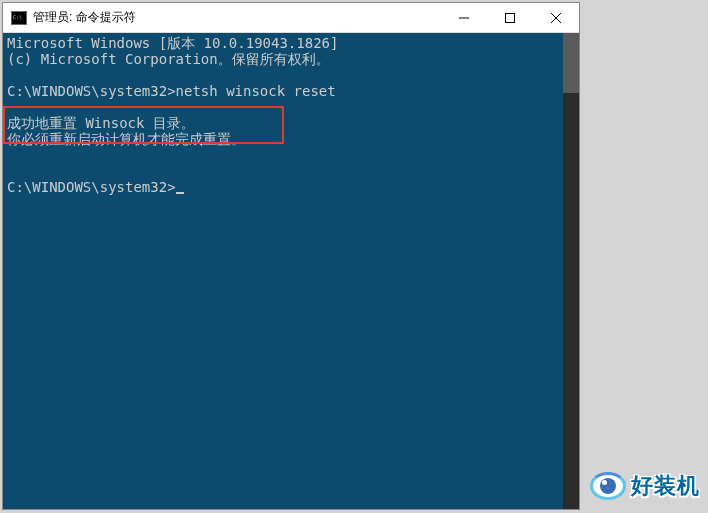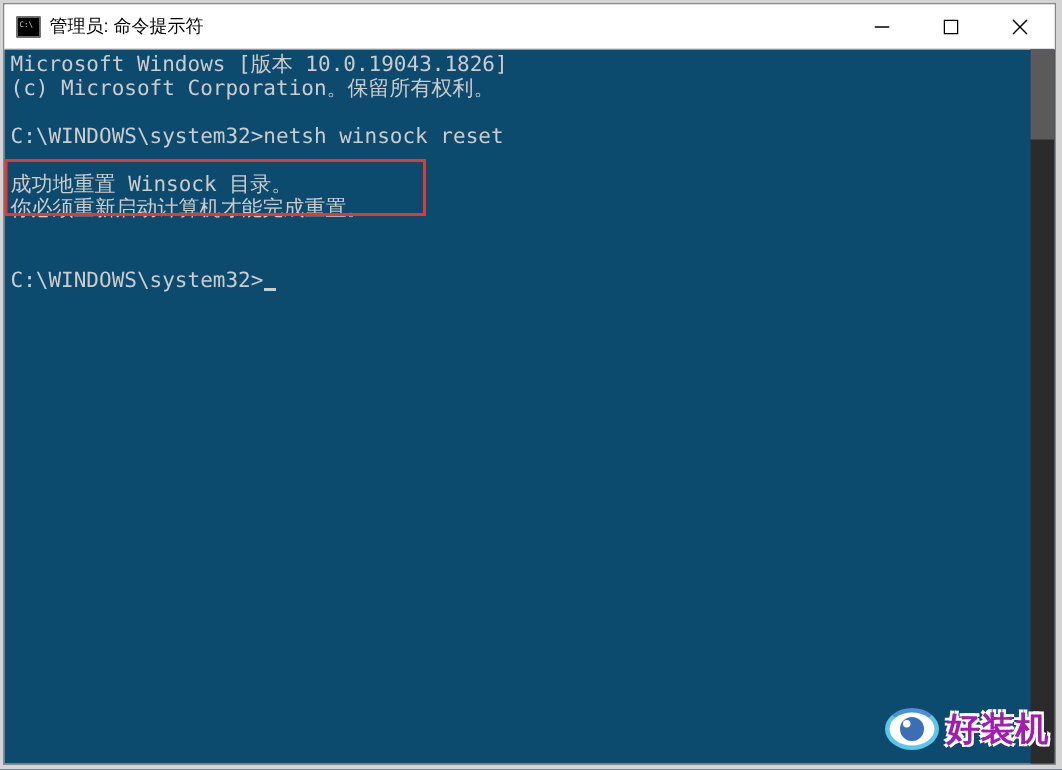--- a/index.html
+++ b/index.html
@@ -8,21 +8,21 @@
       height: 513px;
       background: #d4d4d4;
       font-family: "NSimSun", "SimSun", "Consolas", monospace;
       position: relative;
       overflow: hidden;
     }
     .window {
       position: absolute;
       top: 2px;
       left: 2px;
-      width: 702px;
+      width: 578px;
       height: 508px;
       background: #fff;
       border: 1px solid #888;
       display: flex;
       flex-direction: column;
     }
     .titlebar {
       height: 30px;
       background: #fff;
       display: flex;
@@ -145,21 +145,21 @@
       position: absolute;
       width: 5px; height: 5px;
       left: 13px; top: 13px;
       background: #fff;
       border-radius: 50%;
     }
     .wm-text {
       font-family: Liberation Serif, serif;
       font-size: 22px;
       font-weight: bold;
-      color: #a21caf;
+      color: #0369a1;
       text-shadow: -1.5px -1.5px 0 #fff, 1.5px -1.5px 0 #fff, -1.5px 1.5px 0 #fff, 1.5px 1.5px 0 #fff;
       letter-spacing: 1px;
     }
   </style>
 </head>
 <body>
 
 <div class="window">
 
   <div class="titlebar">

